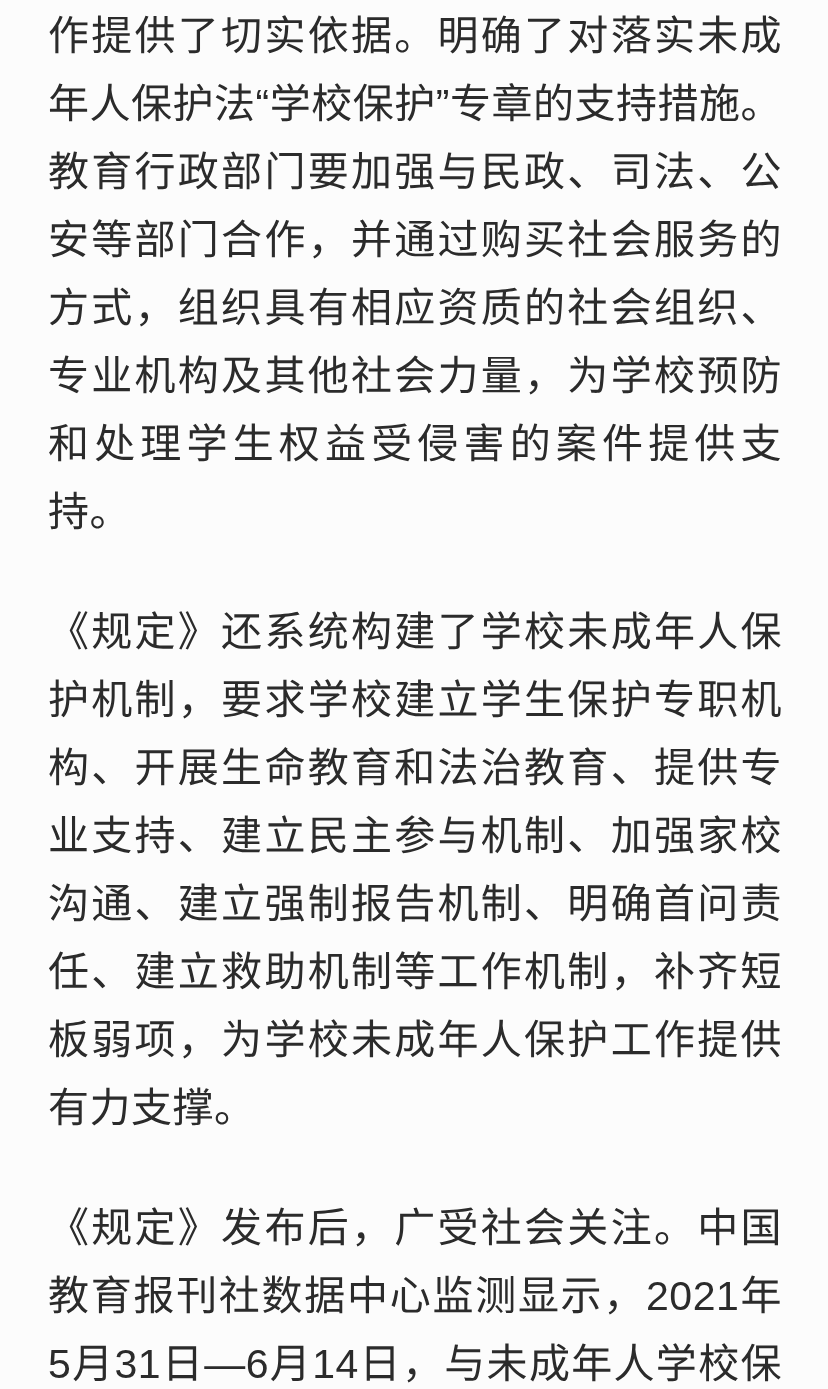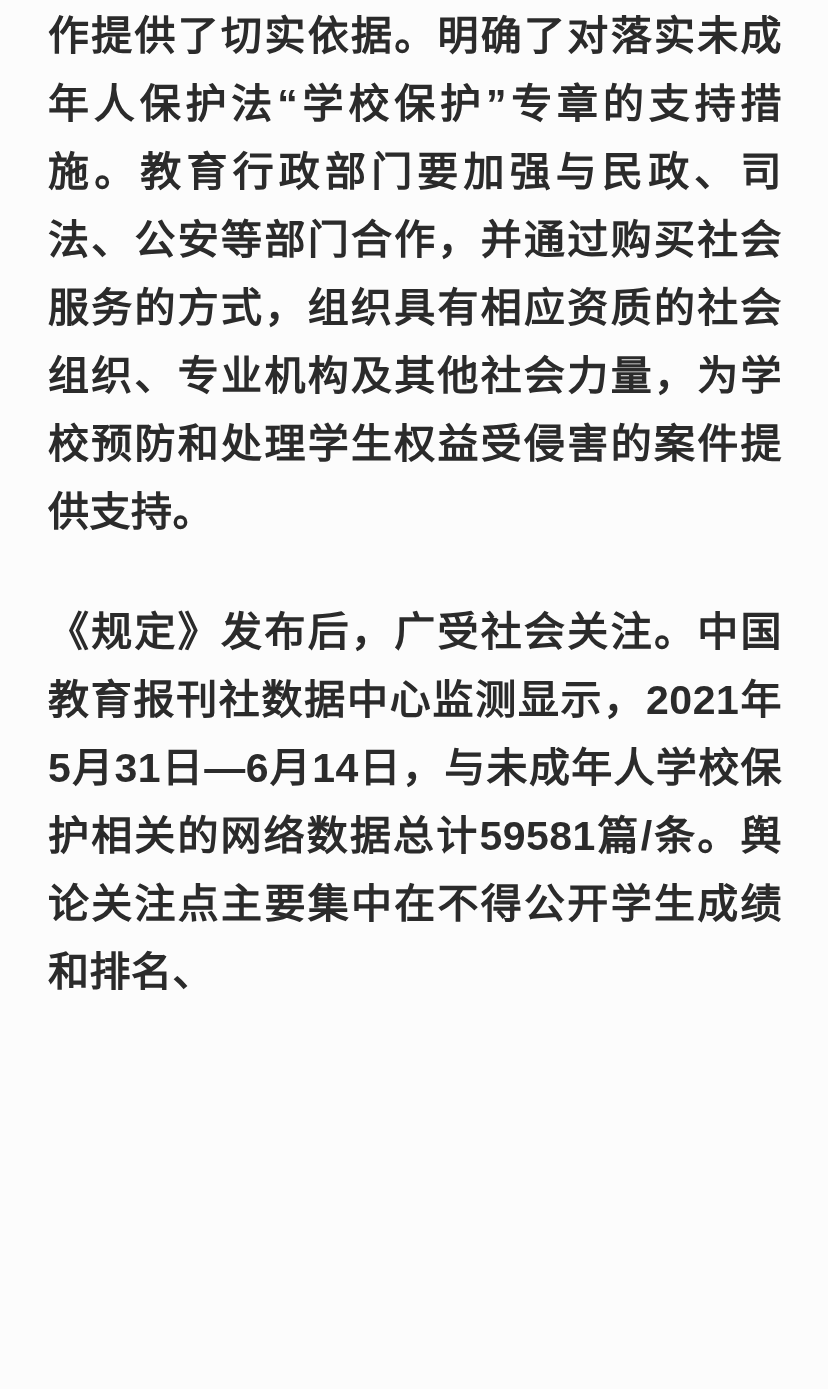--- a/index.html
+++ b/index.html
@@ -20,25 +20,25 @@
     font-size: 41px;
     line-height: 68px;
     letter-spacing: 0.5px;
     color: #2b2b2b;
     text-align: justify;
     text-justify: inter-ideograph;
     word-break: break-all;
   }
   .article p {
     margin: 0 0 52px 0;
-    font-weight: bold;
   }
   .article p:last-child {
     margin-bottom: 0;
   }
 </style>
 </head>
 <body>
 
 <div class="article">
   <p>作提供了切实依据。明确了对落实未成年人保护法“学校保护”专章的支持措施。教育行政部门要加强与民政、司法、公安等部门合作，并通过购买社会服务的方式，组织具有相应资质的社会组织、专业机构及其他社会力量，为学校预防和处理学生权益受侵害的案件提供支持。</p>
+  <p>《规定》还系统构建了学校未成年人保护机制，要求学校建立学生保护专职机构、开展生命教育和法治教育、提供专业支持、建立民主参与机制、加强家校沟通、建立强制报告机制、明确首问责任、建立救助机制等工作机制，补齐短板弱项，为学校未成年人保护工作提供有力支撑。</p>
   <p>《规定》发布后，广受社会关注。中国教育报刊社数据中心监测显示，2021年5月31日—6月14日，与未成年人学校保护相关的网络数据总计59581篇/条。舆论关注点主要集中在不得公开学生成绩和排名、</p>
 </div>
 
 </body></html>

